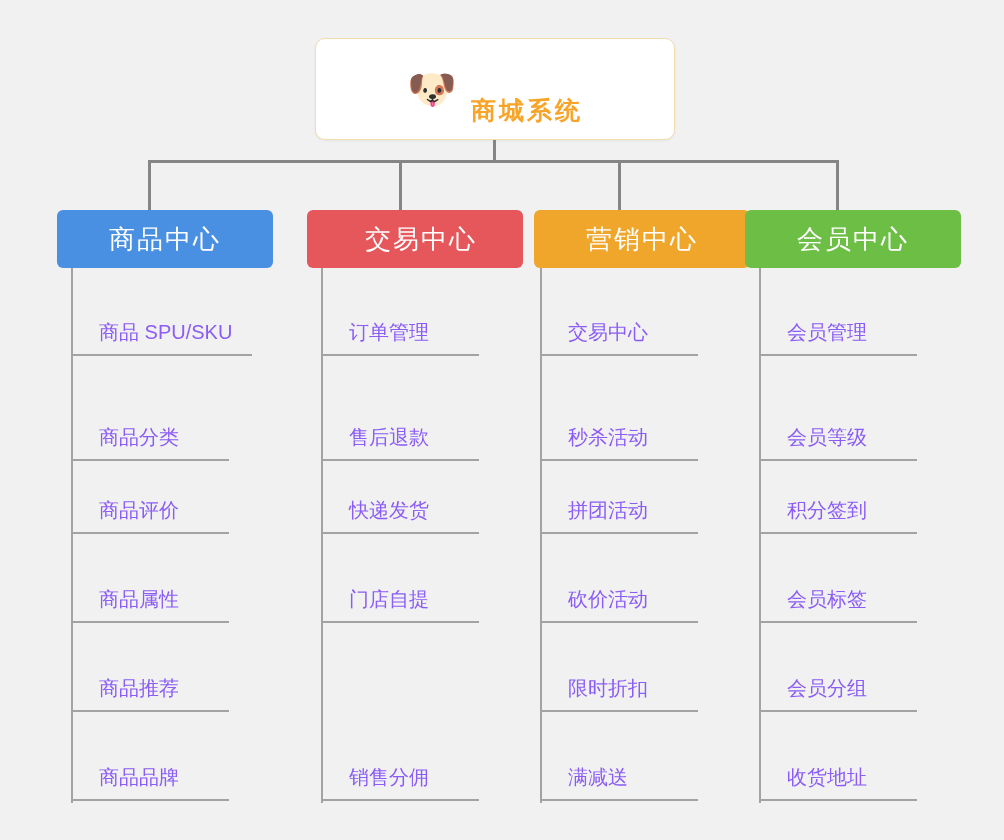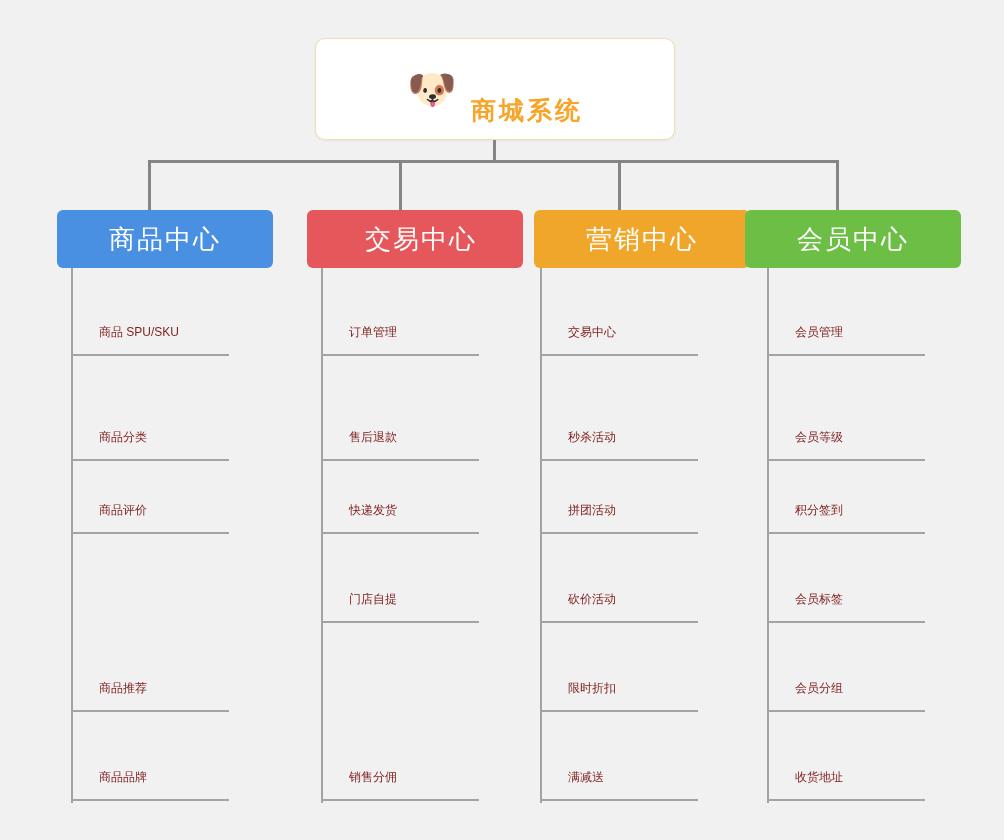--- a/index.html
+++ b/index.html
@@ -27,25 +27,25 @@
   
   .branch-box {
     position:absolute; top:210px; height:58px; width:216px; border-radius:6px;
     color:#ffffff; font-size:26px; letter-spacing:2px;
     text-align:center; line-height:58px; cursor:default;
   }
   .box0 { left:57px; } .box1 { left:307px;padding-left:12px; } .box2 { left:534px; } .box3 { left:745px; }
 
   
   .trunk { position:absolute; top:268px; width:2px; height:535px; background:#a3a3a3; }
-  .c0 { left:71px; } .c1 { left:321px; } .c2 { left:540px; } .c3 { left:759px;margin-left:8px; }
+  .c0 { left:71px; } .c1 { left:321px; } .c2 { left:540px; } .c3 { left:759px; }
 
   
   .child {
-    position:absolute; font-size:12px; color:#7f1d1d; line-height:28px;
+    position:absolute; font-size:20px; color:#8b5cf6; line-height:28px;
     padding:0 20px 8px 28px; border-bottom:2px solid #a3a3a3;
     min-width:158px; white-space:nowrap;
   }
   .r0 { top:318px; } .r1 { top:423px; } .r2 { top:496px; }
   .r3 { top:585px; } .r4 { top:674px; } .r5 { top:763px; }
 </style>
 </head>
 <body>
 
 <div class="canvas">
@@ -60,20 +60,21 @@
   <div class="line drop drop0"></div>
   <div class="line drop drop1"></div>
   <div class="line drop drop2"></div>
   <div class="line drop drop3"></div>
 
   <div class="branch-box box0" style="background-color: rgb(74, 144, 226);">商品中心</div>
   <div class="trunk c0"></div>
   <div class="child c0 r0">商品 SPU/SKU</div>
   <div class="child c0 r1">商品分类</div>
   <div class="child c0 r2">商品评价</div>
+  <div class="child c0 r3">商品属性</div>
   <div class="child c0 r4">商品推荐</div>
   <div class="child c0 r5">商品品牌</div>
 
   <div class="branch-box box1" style="background-color: rgb(229, 87, 90);">交易中心</div>
   <div class="trunk c1"></div>
   <div class="child c1 r0">订单管理</div>
   <div class="child c1 r1">售后退款</div>
   <div class="child c1 r2">快递发货</div>
   <div class="child c1 r3">门店自提</div>
   <div class="child c1 r5">销售分佣</div>

